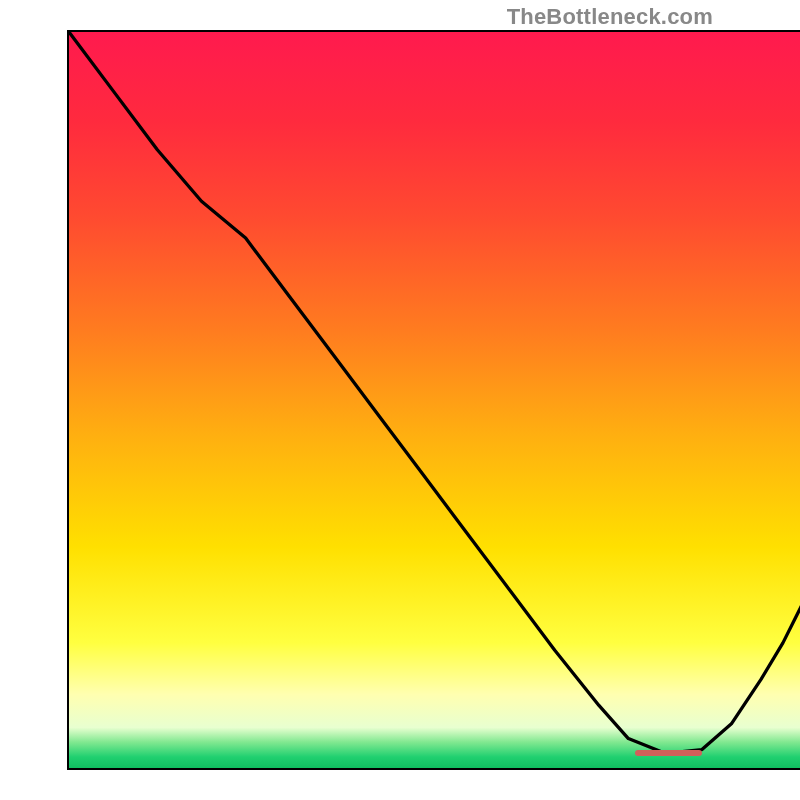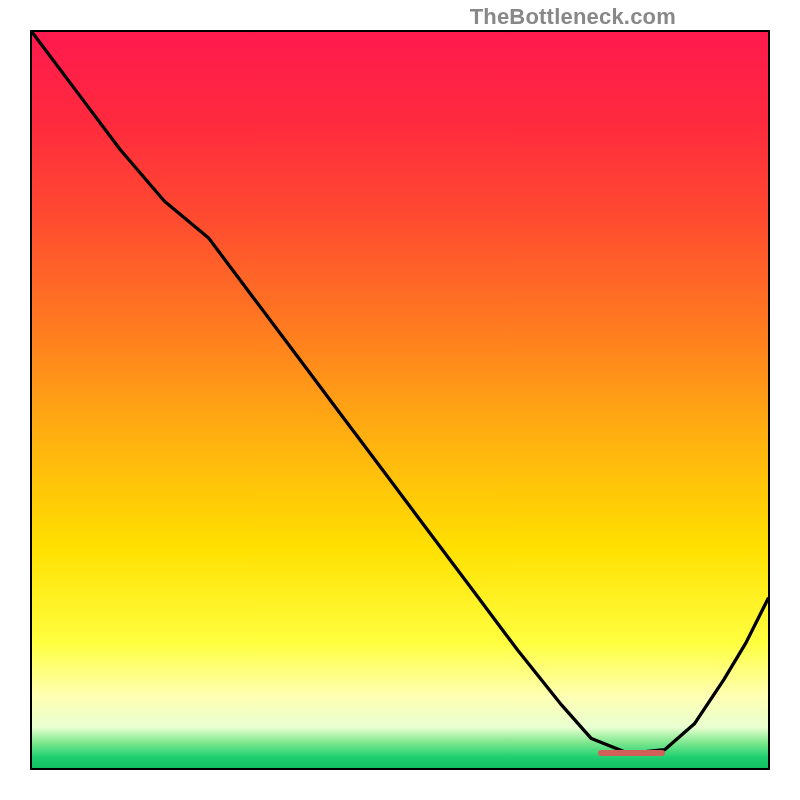--- a/index.html
+++ b/index.html
@@ -8,20 +8,21 @@
     width: 800px;
     height: 800px;
     background: #ffffff;
     font-family: Arial, Helvetica, sans-serif;
     overflow: hidden;
   }
   .stage {
     position: relative;
     width: 688px;
     height: 800px;
+    margin-left: 37px;
   }
   .watermark {
     position: absolute;
     top: 4px;
     right: 12px;
     font-size: 22px;
     font-weight: 600;
     color: #888888;
     letter-spacing: 0.2px;
   }

